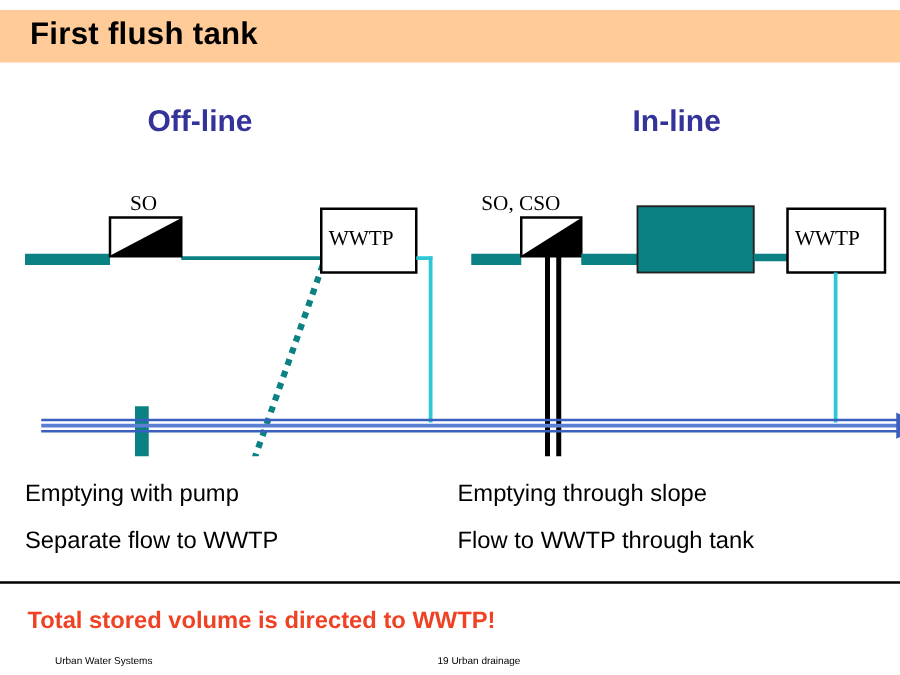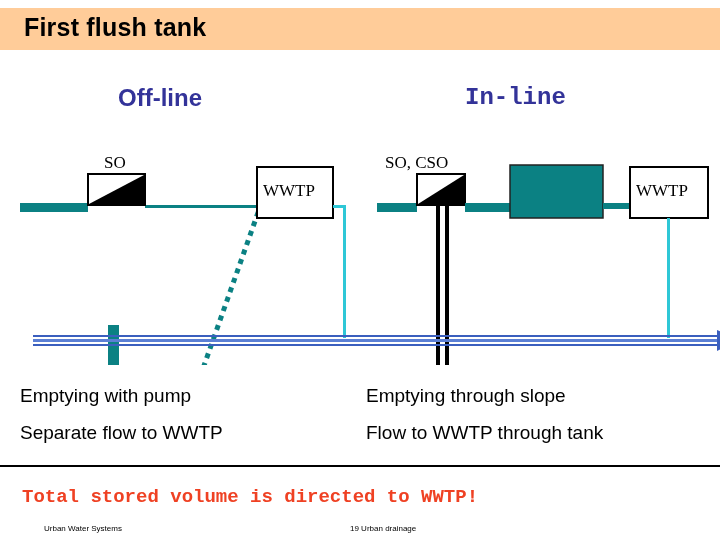--- a/index.html
+++ b/index.html
@@ -46,21 +46,21 @@
   
   .col-heading {
     position: absolute;
     font-family: "Liberation Sans", sans-serif;
     font-size: 24px;
     font-weight: bold;
     color: #333399;
     white-space: nowrap;
   }
   #heading-offline { left: 118px; top: 84px; }
-  #heading-inline  { left: 465px; top: 84px; font-family: Liberation Mono, monospace; }
+  #heading-inline  { left: 506px; top: 84px; }
 
   
   #diagram {
     position: absolute;
     left: 0;
     top: 120px;
     width: 720px;
     height: 245px;
     padding-left: 20px;
   }
@@ -86,21 +86,21 @@
     width: 720px;
     height: 2px;
     background: #000000;
   }
 
   
   #conclusion {
     position: absolute;
     left: 22px;
     top: 486px;
-    font-family: Liberation Mono, monospace;
+    font-family: Liberation Sans, sans-serif;
     font-size: 19px;
     font-weight: bold;
     color: #ef4123;
     white-space: nowrap;
   }
 
   
   .footer-item {
     position: absolute;
     top: 524px;

